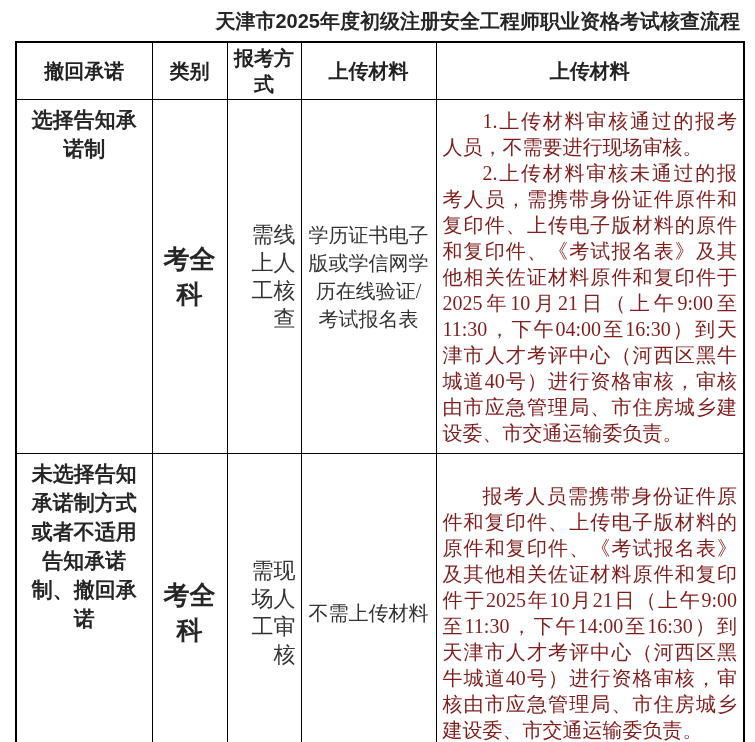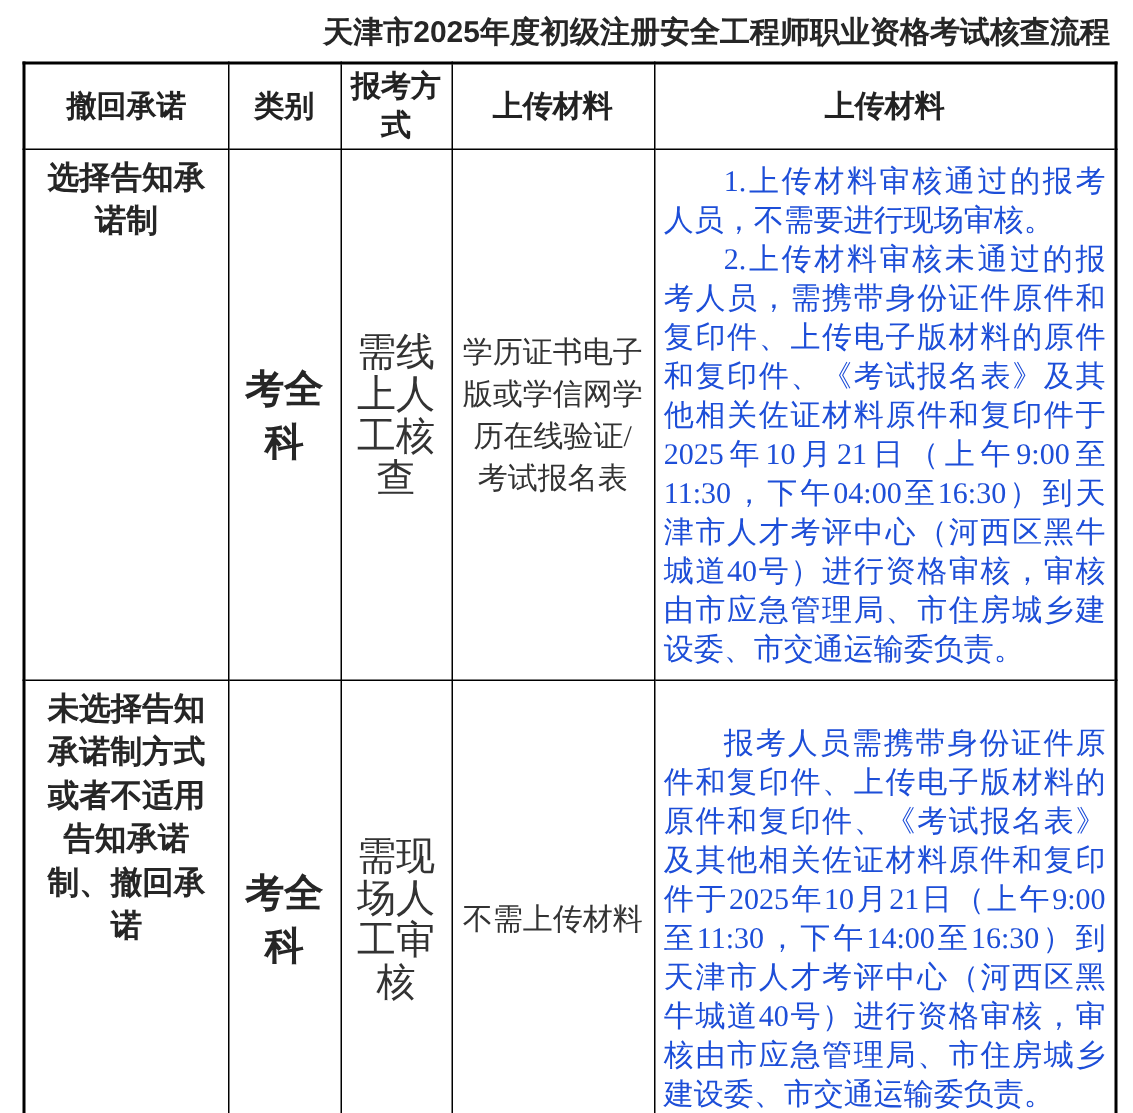--- a/index.html
+++ b/index.html
@@ -43,57 +43,57 @@
     color: #222222;
     text-align: center;
     vertical-align: middle;
     line-height: 26px;
     padding: 2px 2px;
   }
   tr.row-header { height: 57px; }
   tr.row-data-1 { height: 354px; }
   tr.row-data-2 { height: 320px; }
   td.cell-method {
-    font-family: Liberation Mono, monospace;
+    font-family: Liberation Serif, serif;
     font-weight: bold;
     font-size: 21px;
     color: #262626;
     text-align: center;
     vertical-align: top;
     padding: 6px 5px 0 5px;
     line-height: 29px;
   }
   td.cell-category {
     font-family: "Liberation Sans", sans-serif;
     font-weight: bold;
     font-size: 26px;
     color: #262626;
     text-align: center;
     vertical-align: middle;
     padding: 0 2px;
   }
   td.cell-reg {
-    font-size: 26px;
+    font-size: 22px;
     color: #333333;
-    text-align: center;
+    text-align: right;
     vertical-align: middle;
     line-height: 28px;
     padding: 0 5px;
   }
   td.cell-upload {
     font-size: 20px;
     color: #333333;
     text-align: center;
     vertical-align: middle;
     line-height: 28px;
     padding: 0 5px;
   }
   td.cell-onsite {
     font-size: 20px;
-    color: #1d4ed8;
+    color: #7f1d1d;
     vertical-align: middle;
     padding: 2px 6px;
   }
   td.cell-onsite p {
     margin: 0;
     text-indent: 2em;
     line-height: 26px;
     text-align: justify;
   }
 </style>

